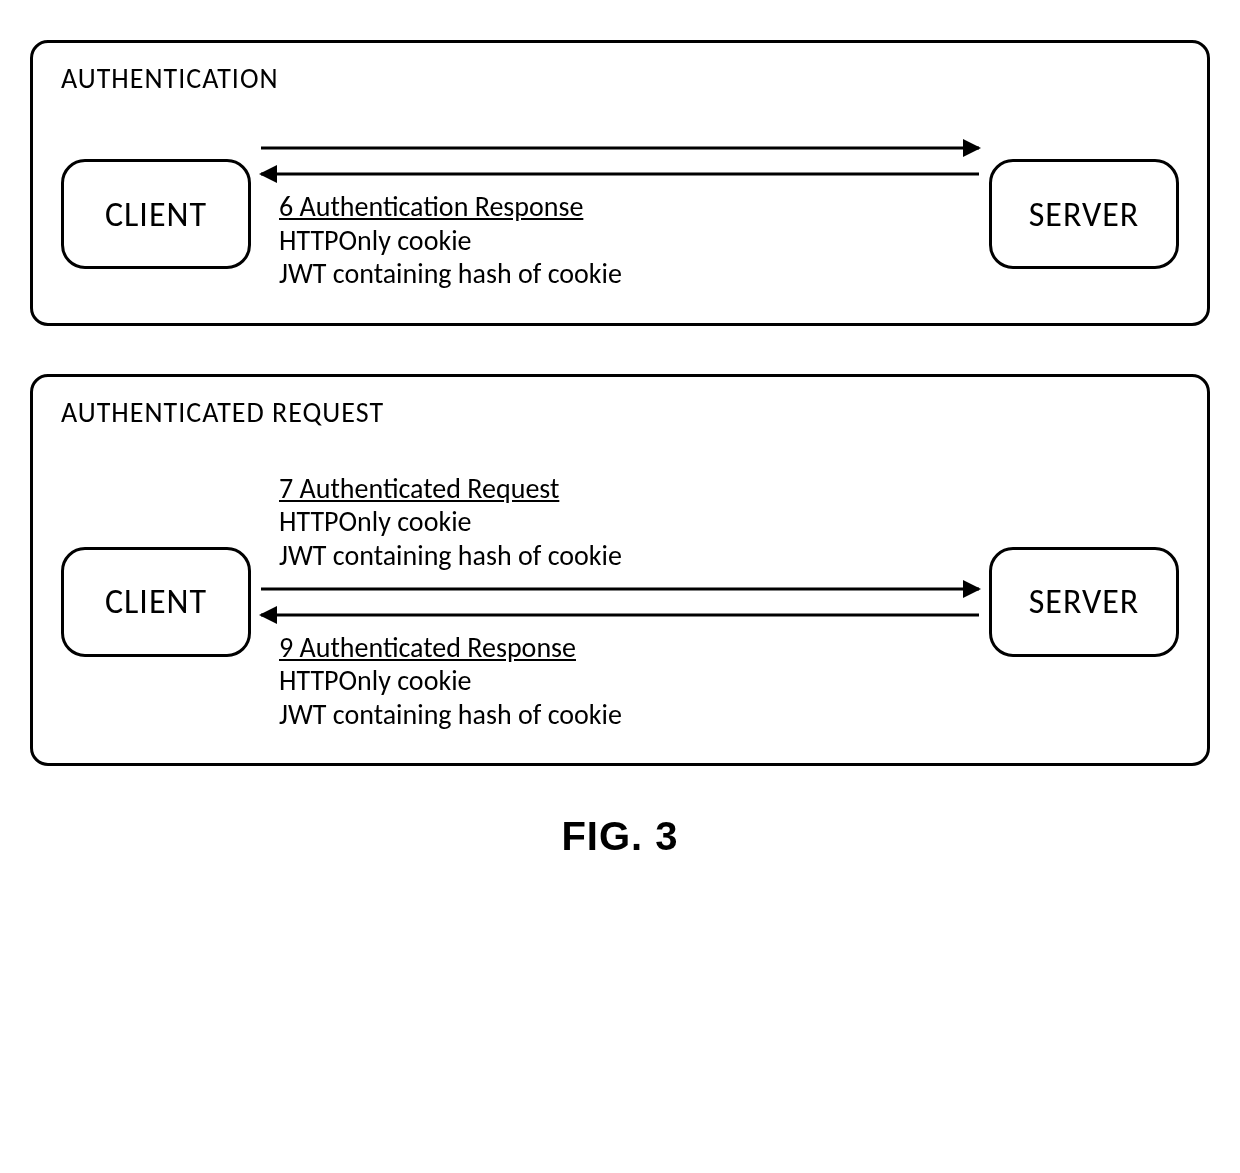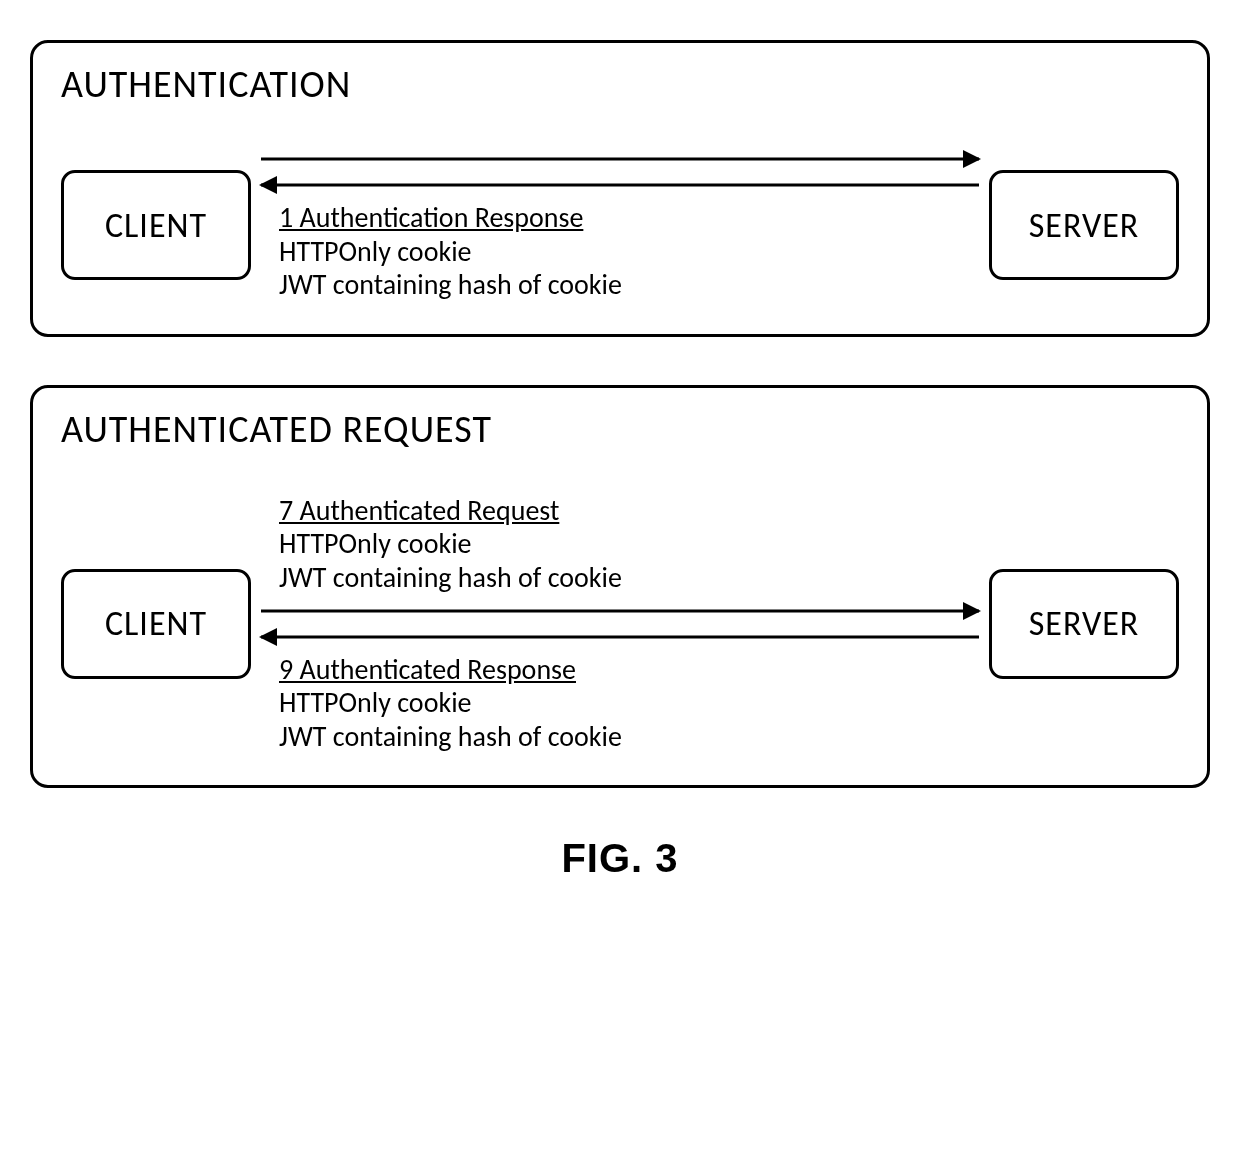--- a/index.html
+++ b/index.html
@@ -1,20 +1,20 @@
 <!DOCTYPE html>
 <html><head>
   <meta charset="utf-8">
   <style>
     * { box-sizing: border-box; margin: 0; padding: 0; }
     body { font-family: Calibri, Arial, sans-serif; background: #fff; padding: 40px 30px; width: 1240px; }
     .panel { border: 3px solid #000; border-radius: 18px; padding: 18px 28px 28px 28px; margin-bottom: 48px; position: relative; }
-    .panel-title { font-size: 38px; letter-spacing: 1px; margin-bottom: 38px; }
+    .panel-title { font-size: 28px; letter-spacing: 1px; margin-bottom: 38px; }
     .diagram { display: flex; align-items: center; justify-content: center; gap: 0; }
-    .node { border: 3px solid #000; border-radius: 14px; font-size: 34px; letter-spacing: 1px; display: flex; align-items: center; justify-content: center; padding: 30px 26px; min-width: 190px; min-height: 110px; }
+    .node { border: 3px solid #000; border-radius: 24px; font-size: 34px; letter-spacing: 1px; display: flex; align-items: center; justify-content: center; padding: 30px 26px; min-width: 190px; min-height: 110px; }
     .middle { flex: 1; padding: 0 10px; }
     .msg { font-size: 28px; line-height: 1.2; margin: 4px 0 4px 18px; }
     .msg .hdr { text-decoration: underline; }
     .arrow-wrap { position: relative; height: 24px; margin: 2px 0; }
     .arrow-line { position: absolute; top: 50%; left: 0; right: 0; border-top: 3px solid #000; transform: translateY(-50%); }
     .arrow-head-right { position: absolute; right: -2px; top: 50%; width: 0; height: 0; border-left: 18px solid #000; border-top: 9px solid transparent; border-bottom: 9px solid transparent; transform: translateY(-50%); }
     .arrow-head-left { position: absolute; left: -2px; top: 50%; width: 0; height: 0; border-right: 18px solid #000; border-top: 9px solid transparent; border-bottom: 9px solid transparent; transform: translateY(-50%); }
     .fig-caption { text-align: center; font-size: 40px; font-family: Arial, sans-serif; margin-top: 40px; letter-spacing: 1px; font-weight: bold; }
   </style>
 </head>
@@ -27,21 +27,21 @@
     <div class="middle">
       <div class="arrow-wrap">
         <div class="arrow-line"></div>
           <div class="arrow-head-right"></div>
       </div>
       <div class="arrow-wrap">
         <div class="arrow-line"></div>
           <div class="arrow-head-left"></div>
       </div>
       <div class="msg">
-        <span class="hdr">1 Authentication Response</span><br>
+        <span class="hdr">6 Authentication Response</span><br>
         <span>HTTPOnly cookie<br>JWT containing hash of cookie</span>
       </div>
     </div>
     <div class="node">SERVER</div>
   </div>
 </div>
 
 <div class="panel">
   <div class="panel-title">AUTHENTICATED REQUEST</div>
   <div class="diagram">

